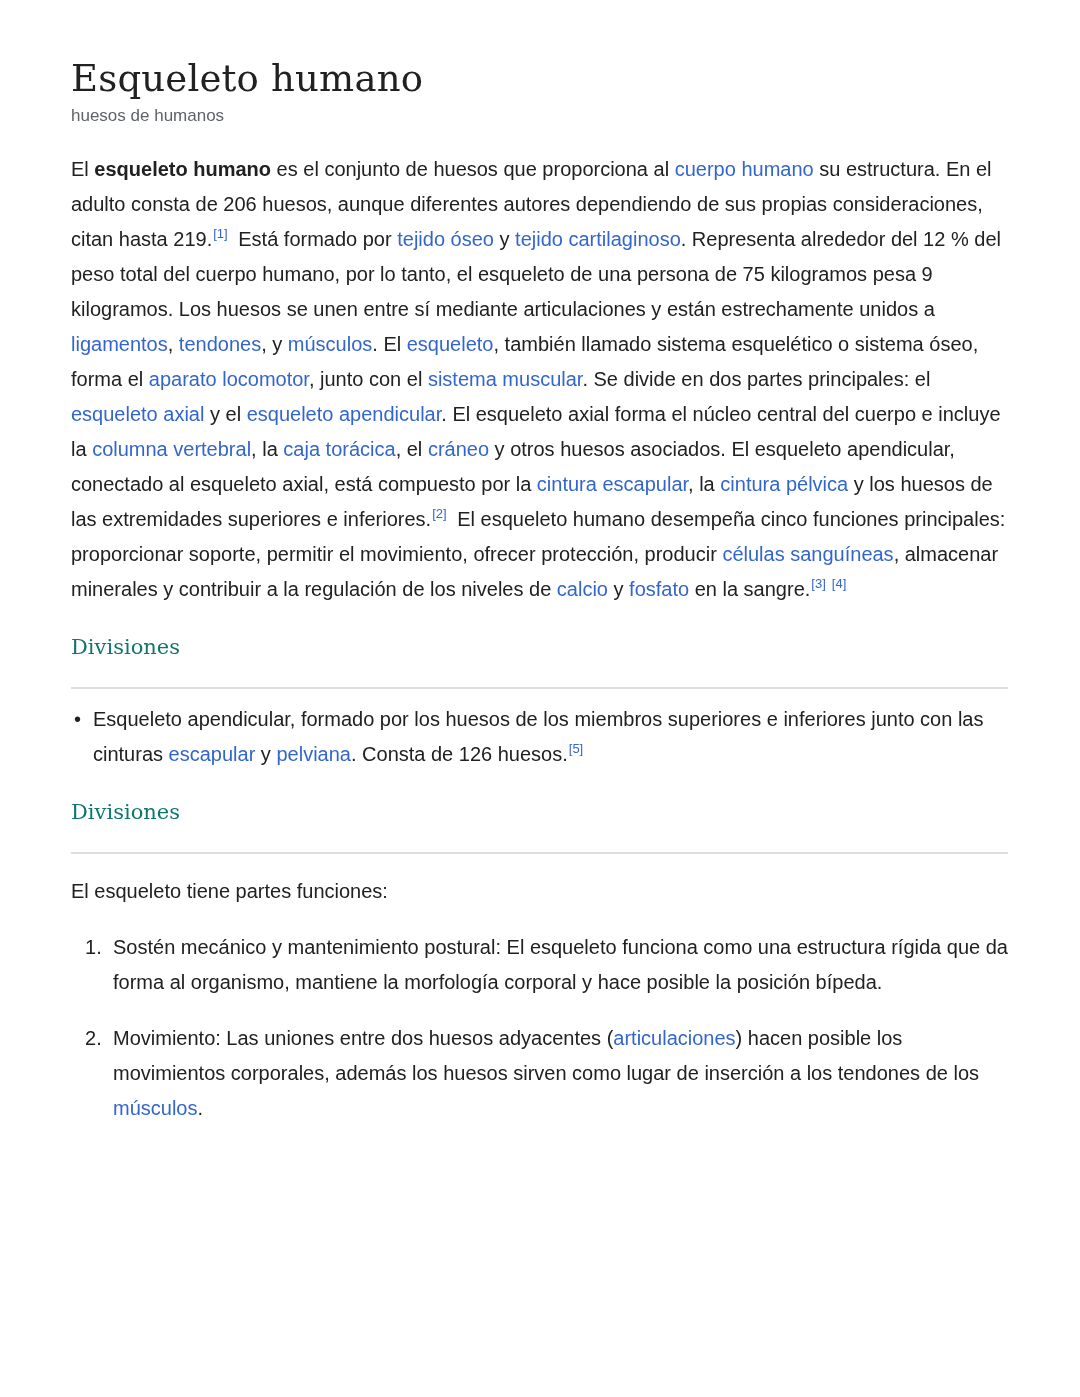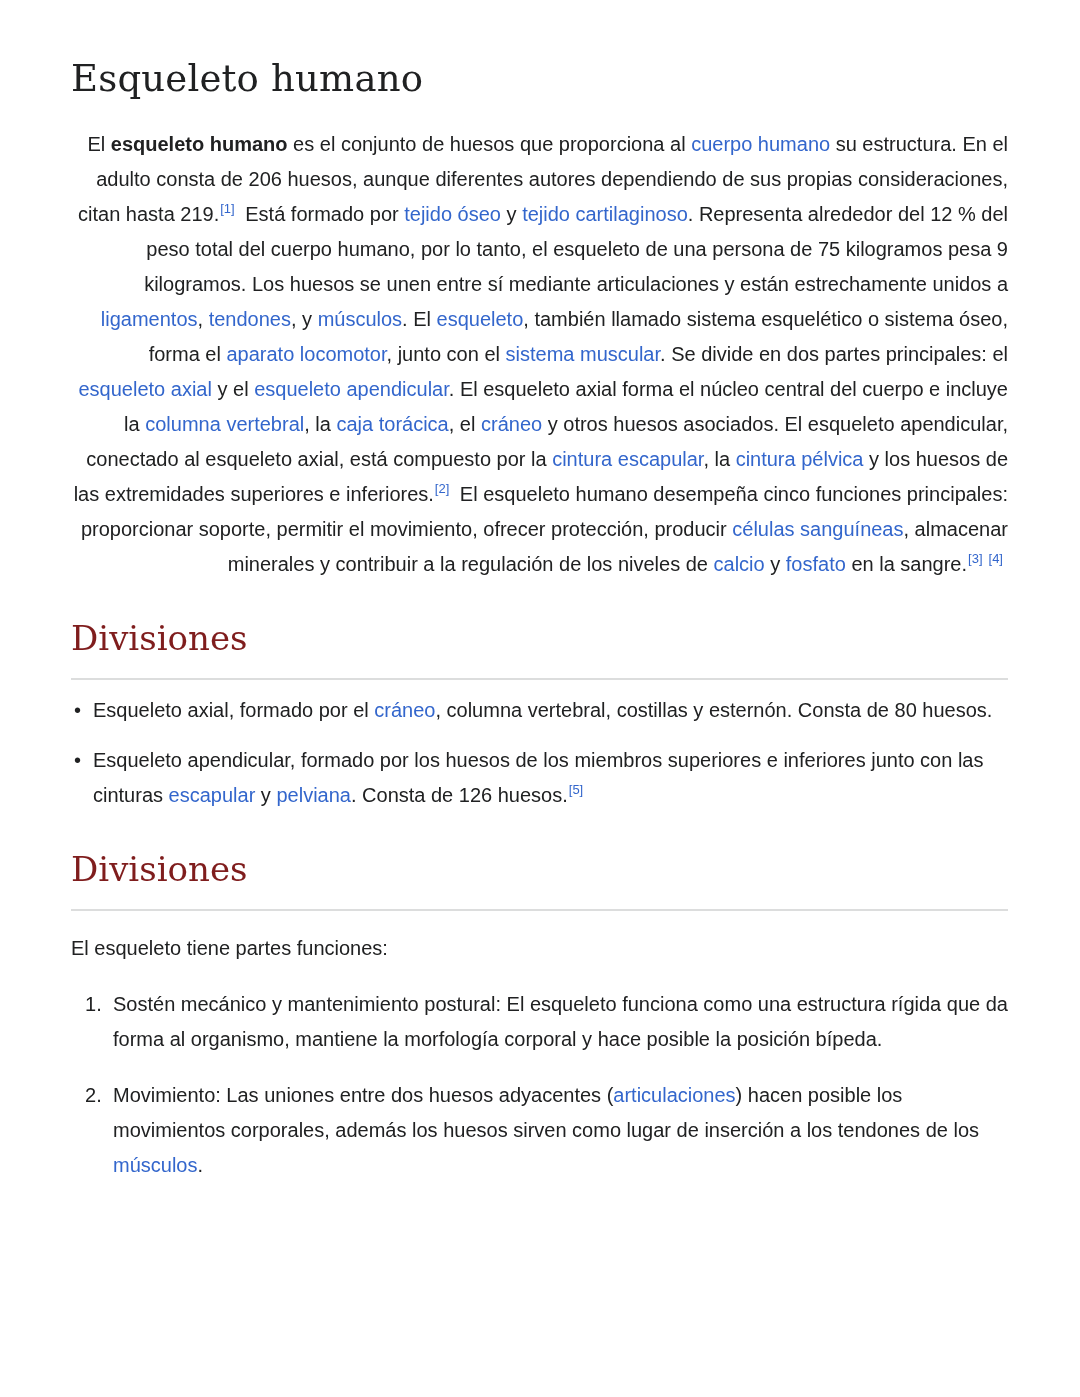--- a/index.html
+++ b/index.html
@@ -30,28 +30,28 @@
     margin-top: 5px;
     font-size: 17px;
     line-height: 20px;
     color: #5f6368;
   }
   .body {
     font-size: 20px;
     line-height: 35px;
     color: #202122;
   }
-  .intro-p { margin: 26px 0 0 0; text-align: right; }
+  .intro-p { margin: 26px 0 0 0; }
   h2 {
-    margin: 38px 0 0 0;
+    margin: 22px 0 0 0;
     font-family: "DejaVu Serif", "Liberation Serif", serif;
     font-weight: 400;
-    font-size: 34px;
+    font-size: 21px;
     line-height: 36px;
-    color: #7f1d1d;
+    color: #0f766e;
   }
   .divider {
     border: none;
     height: 2px;
     background: #dcdddd;
     margin: 22px 0 0 0;
   }
   .section-intro { margin: 20px 0 0 0; }
   a.wlink {
     color: #3366cc;
@@ -104,27 +104,27 @@
     left: 14px;
     top: 0;
   }
 </style>
 </head>
 <body>
 
 <div class="page">
 
   <h1>Esqueleto humano</h1>
+  <div class="subtitle">huesos de humanos</div>
 
   <p class="body intro-p">El <b>esqueleto humano</b> es el conjunto de huesos que proporciona al <a href="#" class="wlink">cuerpo humano</a> su estructura. En el adulto consta de 206 huesos, aunque diferentes autores dependiendo de sus propias consideraciones, citan hasta 219.<sup class="cite"><a href="#" class="wlink">[1]</a></sup> Está formado por <a href="#" class="wlink">tejido óseo</a> y <a href="#" class="wlink">tejido cartilaginoso</a>. Representa alrededor del 12 % del peso total del cuerpo humano, por lo tanto, el esqueleto de una persona de 75 kilogramos pesa 9 kilogramos. Los huesos se unen entre sí mediante articulaciones y están estrechamente unidos a <a href="#" class="wlink">ligamentos</a>, <a href="#" class="wlink">tendones</a>, y <a href="#" class="wlink">músculos</a>. El <a href="#" class="wlink">esqueleto</a>, también llamado sistema esquelético o sistema óseo, forma el <a href="#" class="wlink">aparato locomotor</a>, junto con el <a href="#" class="wlink">sistema muscular</a>. Se divide en dos partes principales: el <a href="#" class="wlink">esqueleto axial</a> y el <a href="#" class="wlink">esqueleto apendicular</a>. El esqueleto axial forma el núcleo central del cuerpo e incluye la <a href="#" class="wlink">columna vertebral</a>, la <a href="#" class="wlink">caja torácica</a>, el <a href="#" class="wlink">cráneo</a> y otros huesos asociados. El esqueleto apendicular, conectado al esqueleto axial, está compuesto por la <a href="#" class="wlink">cintura escapular</a>, la <a href="#" class="wlink">cintura pélvica</a> y los huesos de las extremidades superiores e inferiores.<sup class="cite"><a href="#" class="wlink">[2]</a></sup> El esqueleto humano desempeña cinco funciones principales: proporcionar soporte, permitir el movimiento, ofrecer protección, producir <a href="#" class="wlink">células sanguíneas</a>, almacenar minerales y contribuir a la regulación de los niveles de <a href="#" class="wlink">calcio</a> y <a href="#" class="wlink">fosfato</a> en la sangre.<sup class="cite"><a href="#" class="wlink">[3]</a></sup><sup class="cite"><a href="#" class="wlink">[4]</a></sup></p>
 
   <h2>Divisiones</h2>
   <hr class="divider">
   <ul class="bullets">
-    <li class="body">Esqueleto axial, formado por el <a href="#" class="wlink">cráneo</a>, columna vertebral, costillas y esternón. Consta de 80 huesos.</li>
     <li class="body">Esqueleto apendicular, formado por los huesos de los miembros superiores e inferiores junto con las cinturas <a href="#" class="wlink">escapular</a> y <a href="#" class="wlink">pelviana</a>. Consta de 126 huesos.<sup class="cite"><a href="#" class="wlink">[5]</a></sup></li>
   </ul>
 
   <h2>Divisiones</h2>
   <hr class="divider">
   <p class="body section-intro">El esqueleto tiene partes funciones:</p>
   <ol class="numbers">
     <li class="body">Sostén mecánico y mantenimiento postural: El esqueleto funciona como una estructura rígida que da forma al organismo, mantiene la morfología corporal y hace posible la posición bípeda.</li>
     <li class="body">Movimiento: Las uniones entre dos huesos adyacentes (<a href="#" class="wlink">articulaciones</a>) hacen posible los movimientos corporales, además los huesos sirven como lugar de inserción a los tendones de los <a href="#" class="wlink">músculos</a>.</li>
   </ol>

